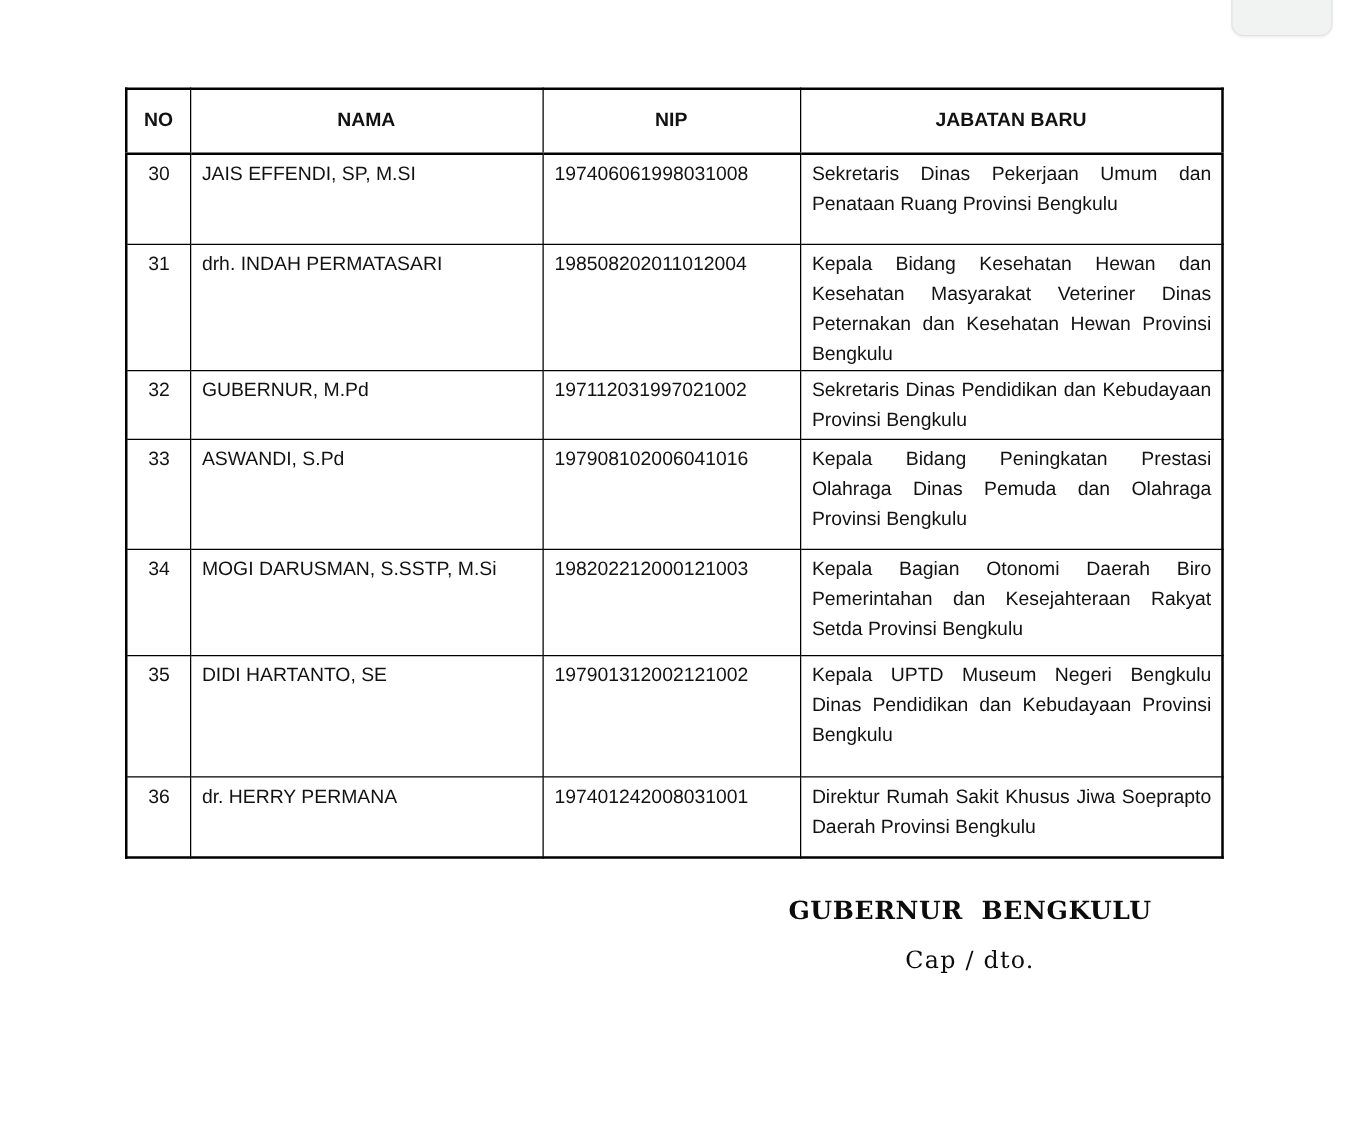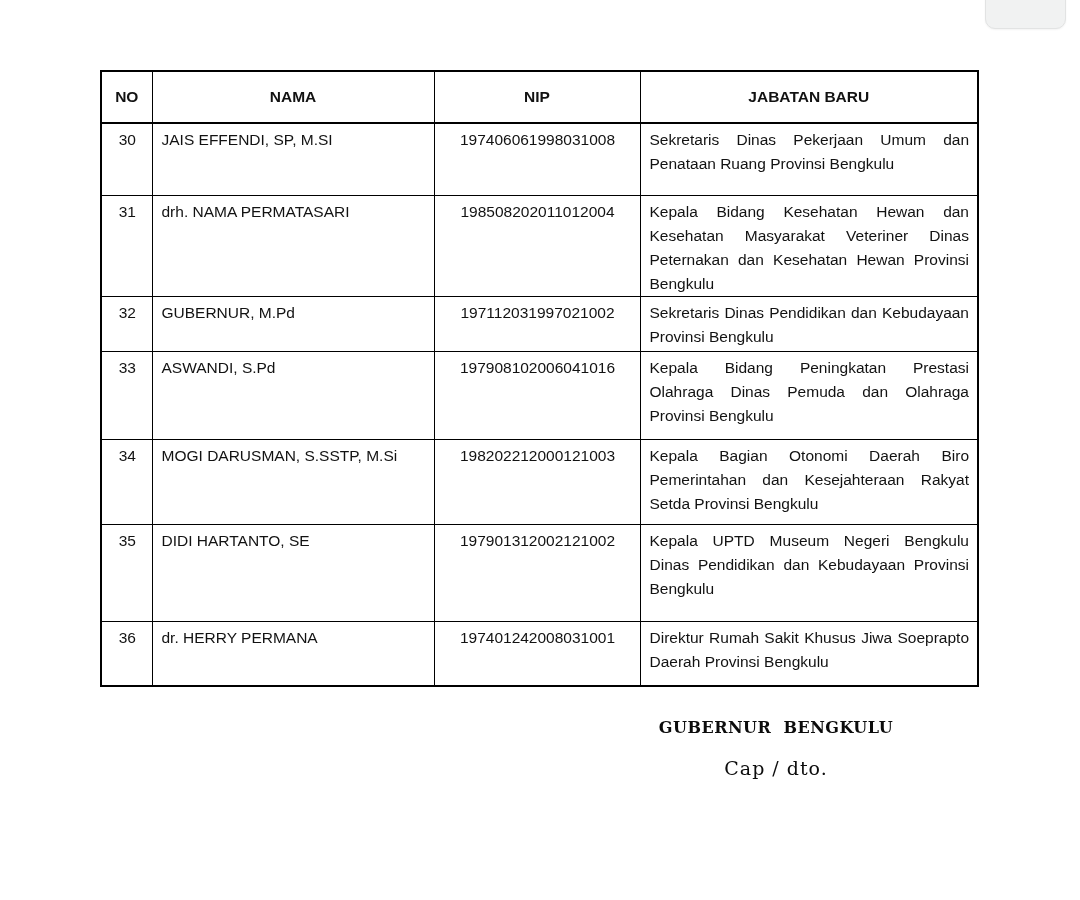--- a/index.html
+++ b/index.html
@@ -51,21 +51,21 @@
     vertical-align: middle;
     font-size: 15.5px;
     padding: 0 4px;
   }
   table.officials thead th { border-bottom: 2px solid #000000; }
   table.officials td {
     vertical-align: top;
     padding: 4px 8px 0 9px;
   }
   td.c-no  { text-align: center; padding-left: 2px; padding-right: 2px; }
-  td.c-nip { text-align: center; }
+  td.c-nip { }
   td.c-jab { text-align: justify; text-justify: inter-word; }
 
   tbody tr:nth-child(1) { height: 72px; padding-left: 29px; }
   tbody tr:nth-child(2) { height: 96px; margin-left: 16px; }
   tbody tr:nth-child(3) { height: 55px; }
   tbody tr:nth-child(4) { height: 88px; margin-left: 12px; }
   tbody tr:nth-child(5) { height: 85px; }
   tbody tr:nth-child(6) { height: 97px; }
   tbody tr:nth-child(7) { height: 65px; }
 
@@ -73,21 +73,21 @@
   .signature {
     position: absolute;
     left: 596px;
     top: 716px;
     width: 360px;
     text-align: center;
     font-family: "DejaVu Serif", serif;
     color: #0c0c0c;
   }
   .sig-title {
-    font-size: 16px;
+    font-size: 20px;
     font-weight: bold;
     letter-spacing: 0.5px;
     white-space: pre;
     line-height: 24px;
   }
   .sig-cap {
     font-size: 19px;
     letter-spacing: 1px;
     margin-top: 16px;
     line-height: 24px;
@@ -125,21 +125,21 @@
     <tbody>
 
     <tr>
         <td class="c-no">30</td>
         <td class="c-nama">JAIS EFFENDI, SP, M.SI</td>
         <td class="c-nip">197406061998031008</td>
         <td class="c-jab">Sekretaris Dinas Pekerjaan Umum dan Penataan Ruang Provinsi Bengkulu</td>
       </tr>
         <tr>
         <td class="c-no">31</td>
-        <td class="c-nama">drh. NAMA PERMATASARI</td>
+        <td class="c-nama">drh. INDAH PERMATASARI</td>
         <td class="c-nip">198508202011012004</td>
         <td class="c-jab">Kepala Bidang Kesehatan Hewan dan Kesehatan Masyarakat Veteriner Dinas Peternakan dan Kesehatan Hewan Provinsi Bengkulu</td>
       </tr>
         <tr>
         <td class="c-no">32</td>
         <td class="c-nama">GUBERNUR, M.Pd</td>
         <td class="c-nip">197112031997021002</td>
         <td class="c-jab">Sekretaris Dinas Pendidikan dan Kebudayaan Provinsi Bengkulu</td>
       </tr>
         <tr>

